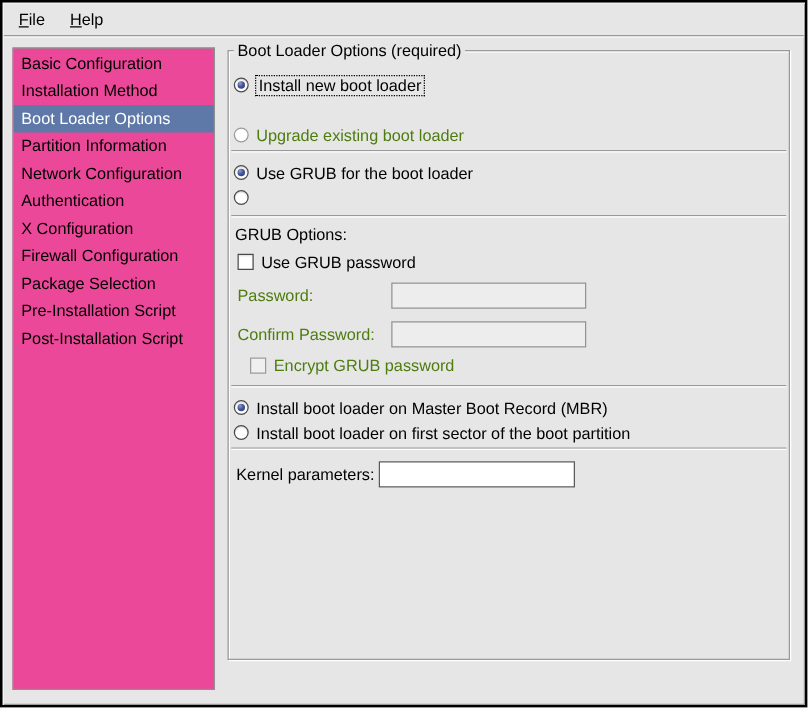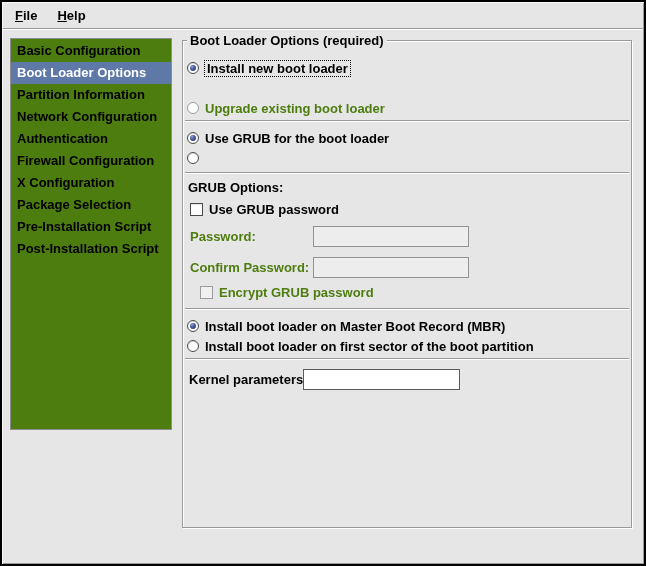--- a/index.html
+++ b/index.html
@@ -1,16 +1,16 @@
 <!DOCTYPE html>
 <html><head>
 <meta charset="utf-8">
 <style>
   html,body{margin:0;padding:0;background:#c0c0c0;}
-  *{box-sizing:border-box;font-family:"Liberation Sans",sans-serif;font-weight:bold;}
+  *{box-sizing:border-box;font-family:"Liberation Sans",sans-serif;}
 
   .window{
     position:relative;width:646px;height:566px;
     border:2px solid #000;background:#e6e6e6;
     box-shadow:inset 1px 1px 0 #f8f8f8, inset -1px -1px 0 #9a9a9a;
     font-size:13px;color:#000;overflow:hidden;
   }
 
   
   .menubar{
@@ -20,22 +20,22 @@
     box-shadow:0 1px 0 #ffffff;
     background:#e6e6e6;
   }
   .menu-item{
     display:inline-block;padding:3px 10px;cursor:default;
   }
   .menu-item::first-letter{text-decoration:underline;}
 
   
   .sidebar{
-    position:absolute;left:8px;top:36px;width:162px;height:392px;
-    background:#4d7c0f;border:1px solid #8e8e8e;
+    position:absolute;left:8px;top:36px;width:162px;height:514px;
+    background:#ec4899;border:1px solid #8e8e8e;
     overflow:hidden;padding-top:1px;
   }
   .side-item{
     height:22px;line-height:22px;padding-left:6px;
     white-space:nowrap;cursor:default;
   }
   .side-item.selected{background:#5e79a8;color:#ffffff;}
 
   
   .frame{
@@ -96,26 +96,27 @@
 
 <div class="window">
 
   <div class="menubar">
     <span class="menu-item">File</span>
     <span class="menu-item">Help</span>
   </div>
 
   <div class="sidebar">
     <div class="side-item">Basic Configuration</div>
+    <div class="side-item">Installation Method</div>
     <div class="side-item selected">Boot Loader Options</div>
     <div class="side-item">Partition Information</div>
     <div class="side-item">Network Configuration</div>
     <div class="side-item">Authentication</div>
+    <div class="side-item">X Configuration</div>
     <div class="side-item">Firewall Configuration</div>
-    <div class="side-item">X Configuration</div>
     <div class="side-item">Package Selection</div>
     <div class="side-item">Pre-Installation Script</div>
     <div class="side-item">Post-Installation Script</div>
   </div>
 
   <div class="frame">
     <span class="frame-legend">Boot Loader Options (required)</span>
 
     <div class="row" style="top:17px">
       <span class="radio selected"></span>

